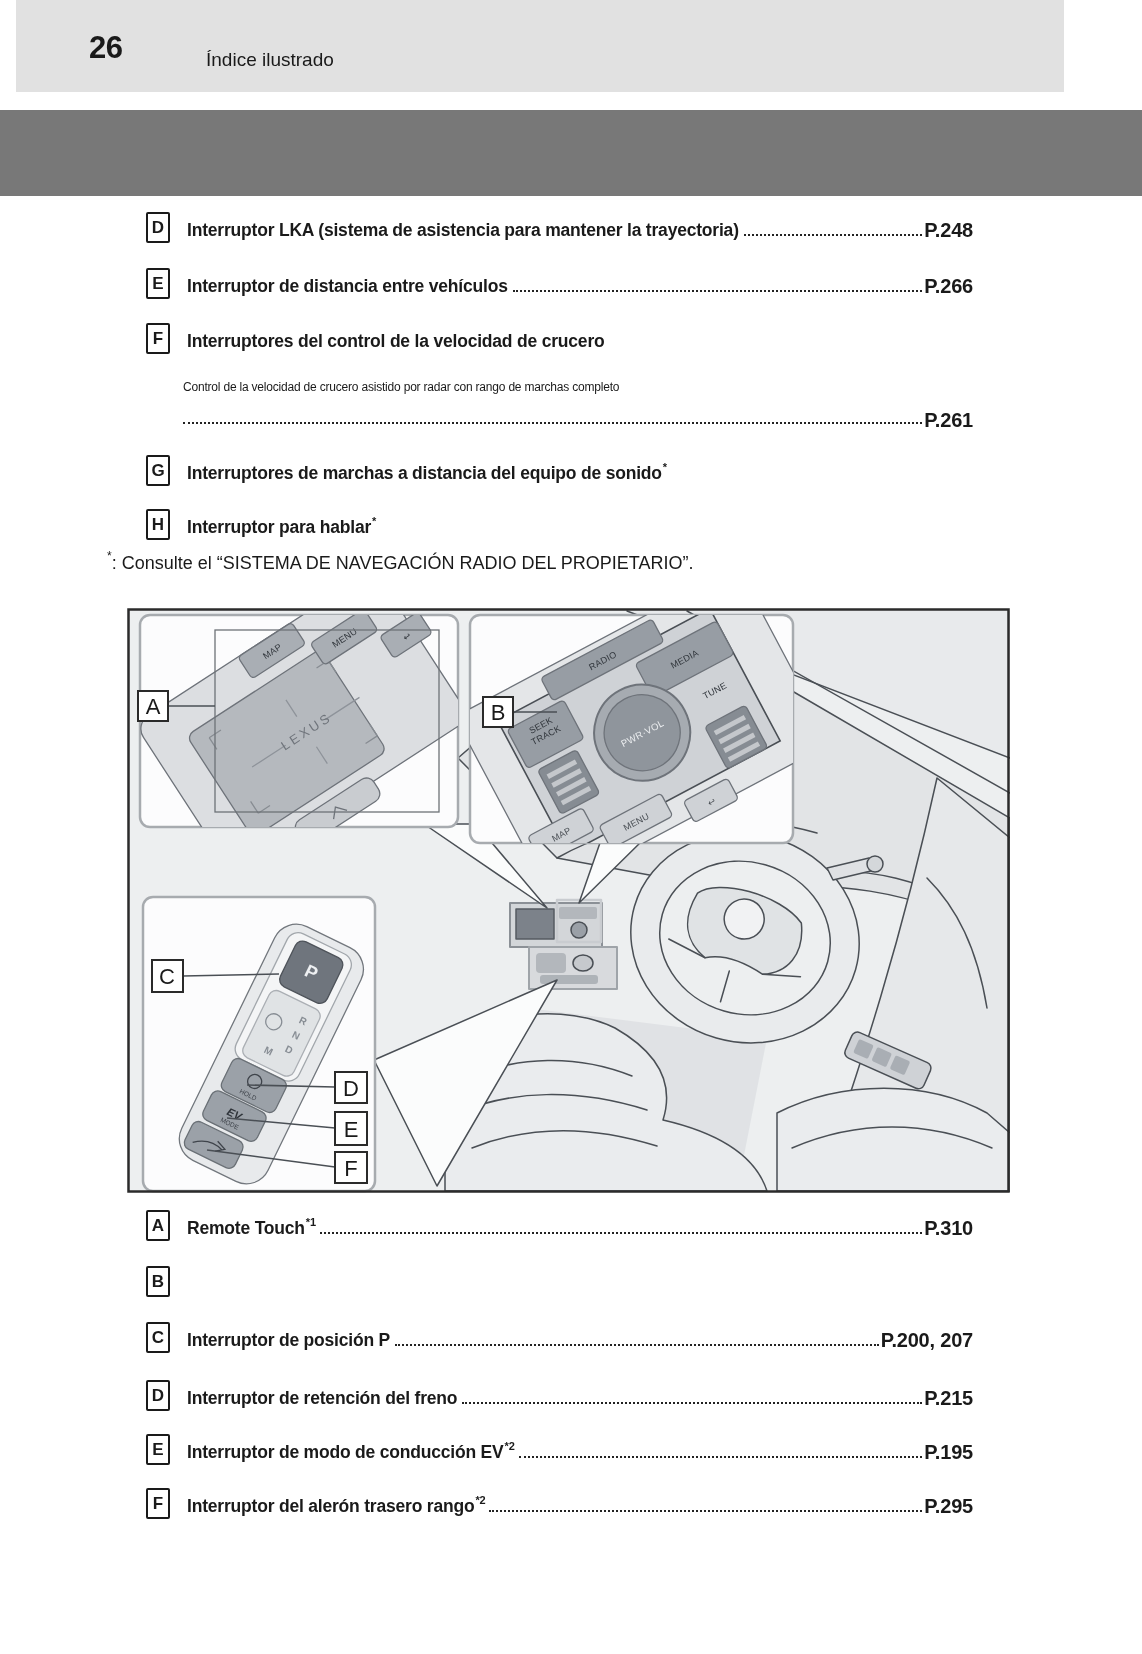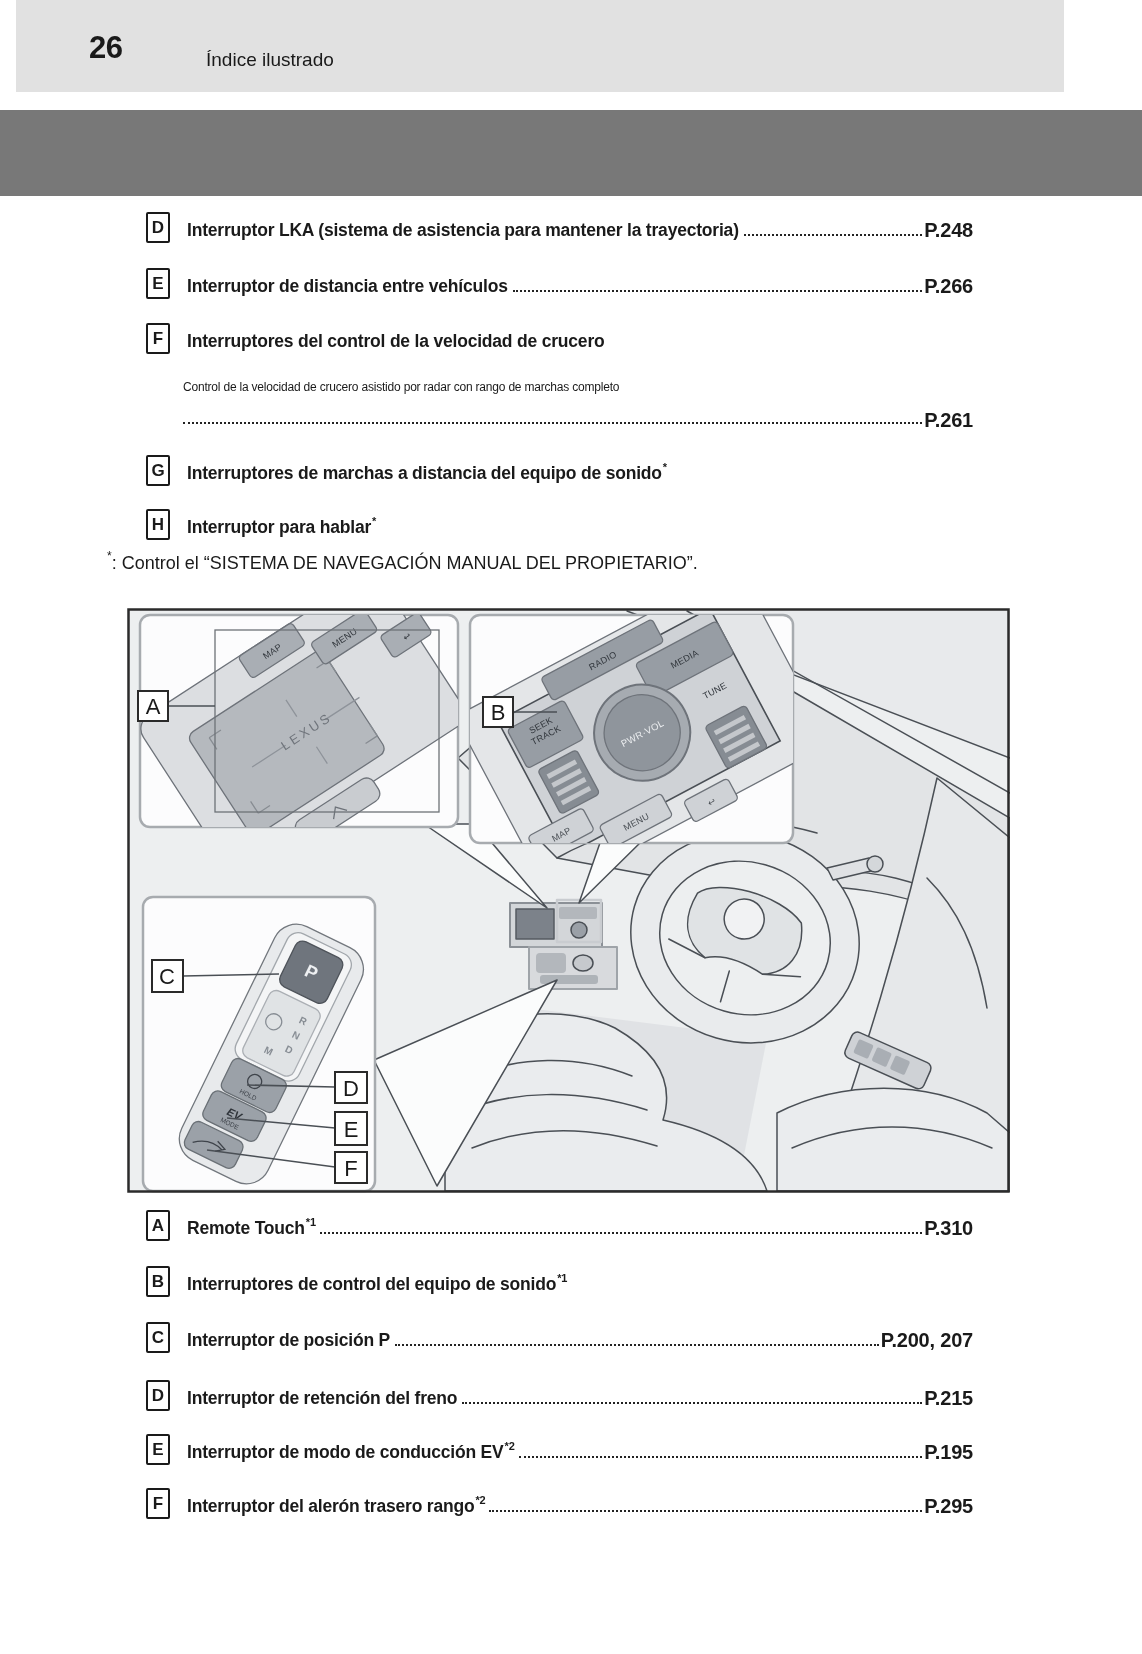--- a/index.html
+++ b/index.html
@@ -70,21 +70,21 @@
   <span class="pref">P.261</span>
 </div>
 <div class="list-row" style="top:455px">
   <span class="keybox">G</span>
   <span class="row-label"><span>Interruptores de marchas a distancia del equipo de sonido</span><sup>*</sup></span>
 </div>
 <div class="list-row" style="top:509px">
   <span class="keybox">H</span>
   <span class="row-label"><span>Interruptor para hablar</span><sup>*</sup></span>
 </div>
-<div class="footnote" style="top:548px"><sup>*</sup><span>: Control el “SISTEMA DE NAVEGACIÓN MANUAL DEL PROPIETARIO”.</span></div>
+<div class="footnote" style="top:548px"><sup>*</sup><span>: Consulte el “SISTEMA DE NAVEGACIÓN RADIO DEL PROPIETARIO”.</span></div>
 
 <svg class="illus" width="883" height="585" viewBox="0 0 883 585">
   <defs>
     <clipPath id="clipA">
         <rect x="13" y="7" width="318" height="212" rx="10"></rect>
       </clipPath>
     <clipPath id="clipB">
         <rect x="343" y="7" width="323" height="228" rx="10"></rect>
       </clipPath>
     <clipPath id="clipC">
@@ -255,21 +255,20 @@
 </svg>
 
 <div class="list-row" style="top:1210px">
   <span class="keybox">A</span>
   <span class="row-label"><span>Remote Touch</span><sup>*1</sup></span>
   <span class="dots"></span>
   <span class="pref">P.310</span>
 </div>
 <div class="list-row" style="top:1266px">
   <span class="keybox">B</span>
-  <span class="row-label"><span>Interruptores de control del equipo de sonido</span><sup>*1</sup></span>
 </div>
 <div class="list-row" style="top:1322px">
   <span class="keybox">C</span>
   <span class="row-label"><span>Interruptor de posición P</span><sup></sup></span>
   <span class="dots"></span>
   <span class="pref">P.200, 207</span>
 </div>
 <div class="list-row" style="top:1380px">
   <span class="keybox">D</span>
   <span class="row-label"><span>Interruptor de retención del freno</span><sup></sup></span>

